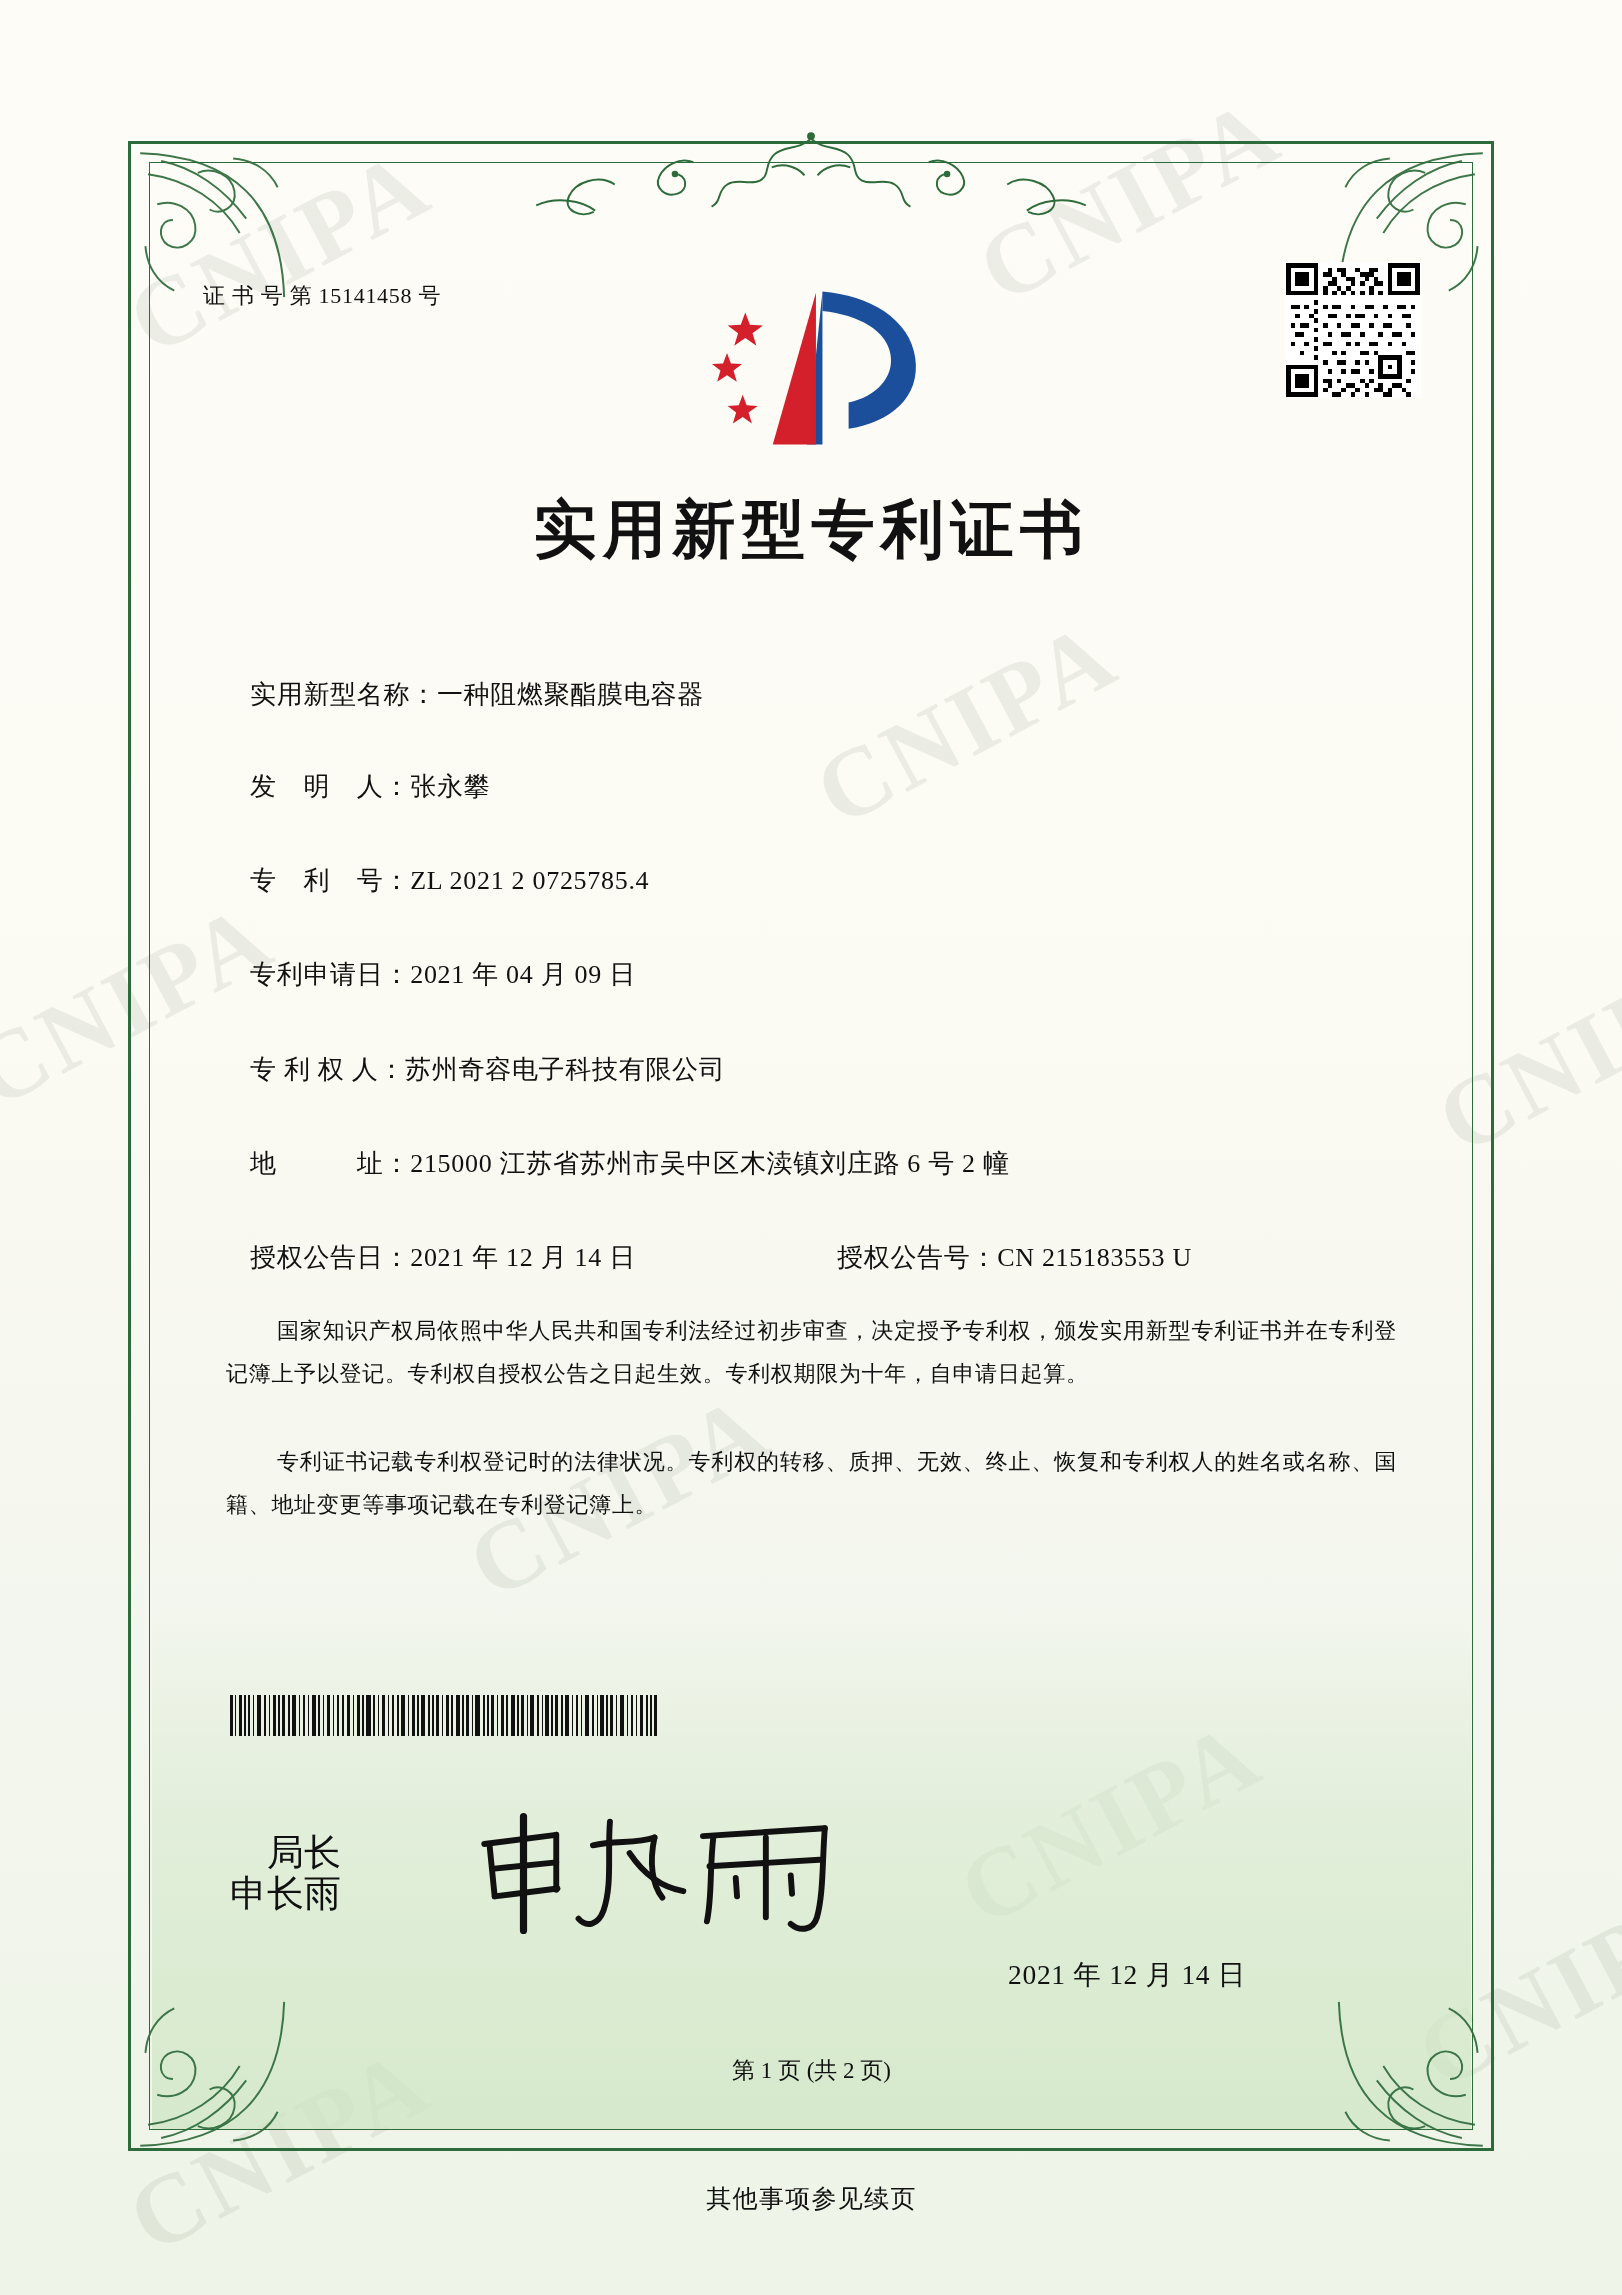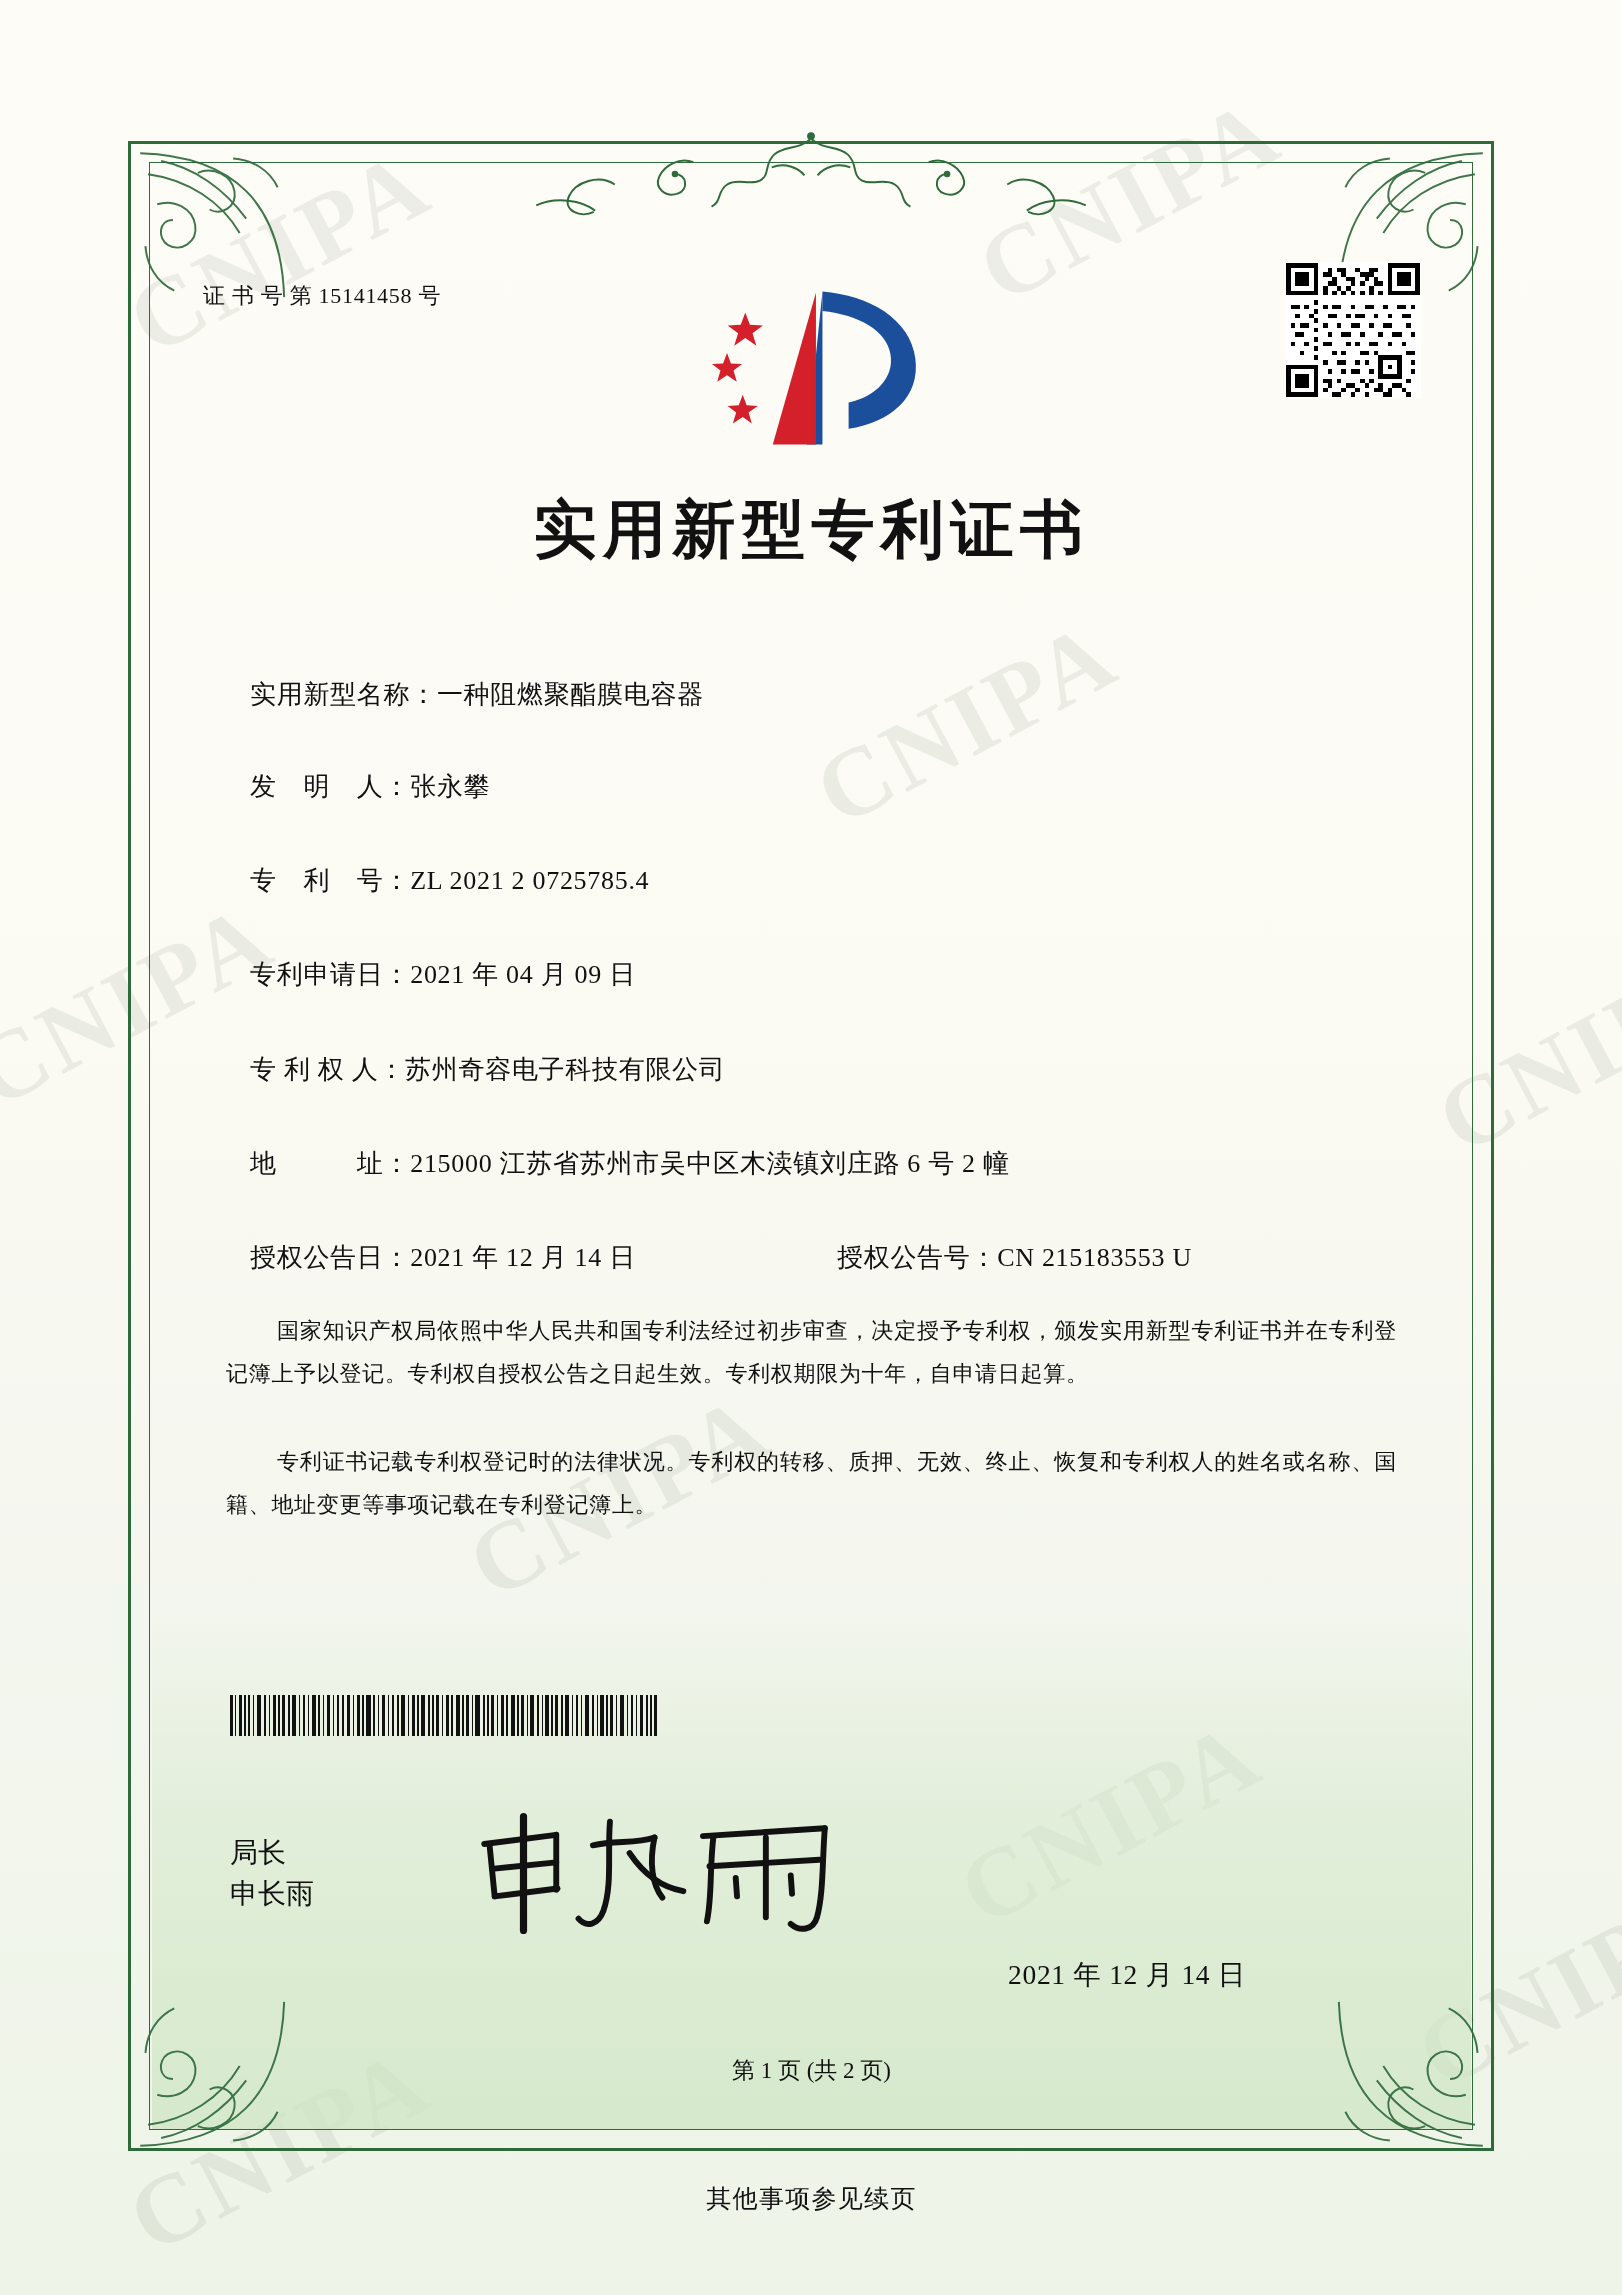--- a/index.html
+++ b/index.html
@@ -159,23 +159,24 @@
     top: 1695px;
     width: 432px;
     height: 41px;
   }
 
   
   #sig-label {
     position: absolute;
     left: 230px;
     top: 1832px;
-    font-size: 28px;
+    font-size: 37px;
     line-height: 41px;
     color: #111;
+    text-align: right;
   }
   #sig-script {
     position: absolute;
     left: 458px;
     top: 1806px;
     width: 393px;
     height: 131px;
   }
   #sig-date {
     position: absolute;

